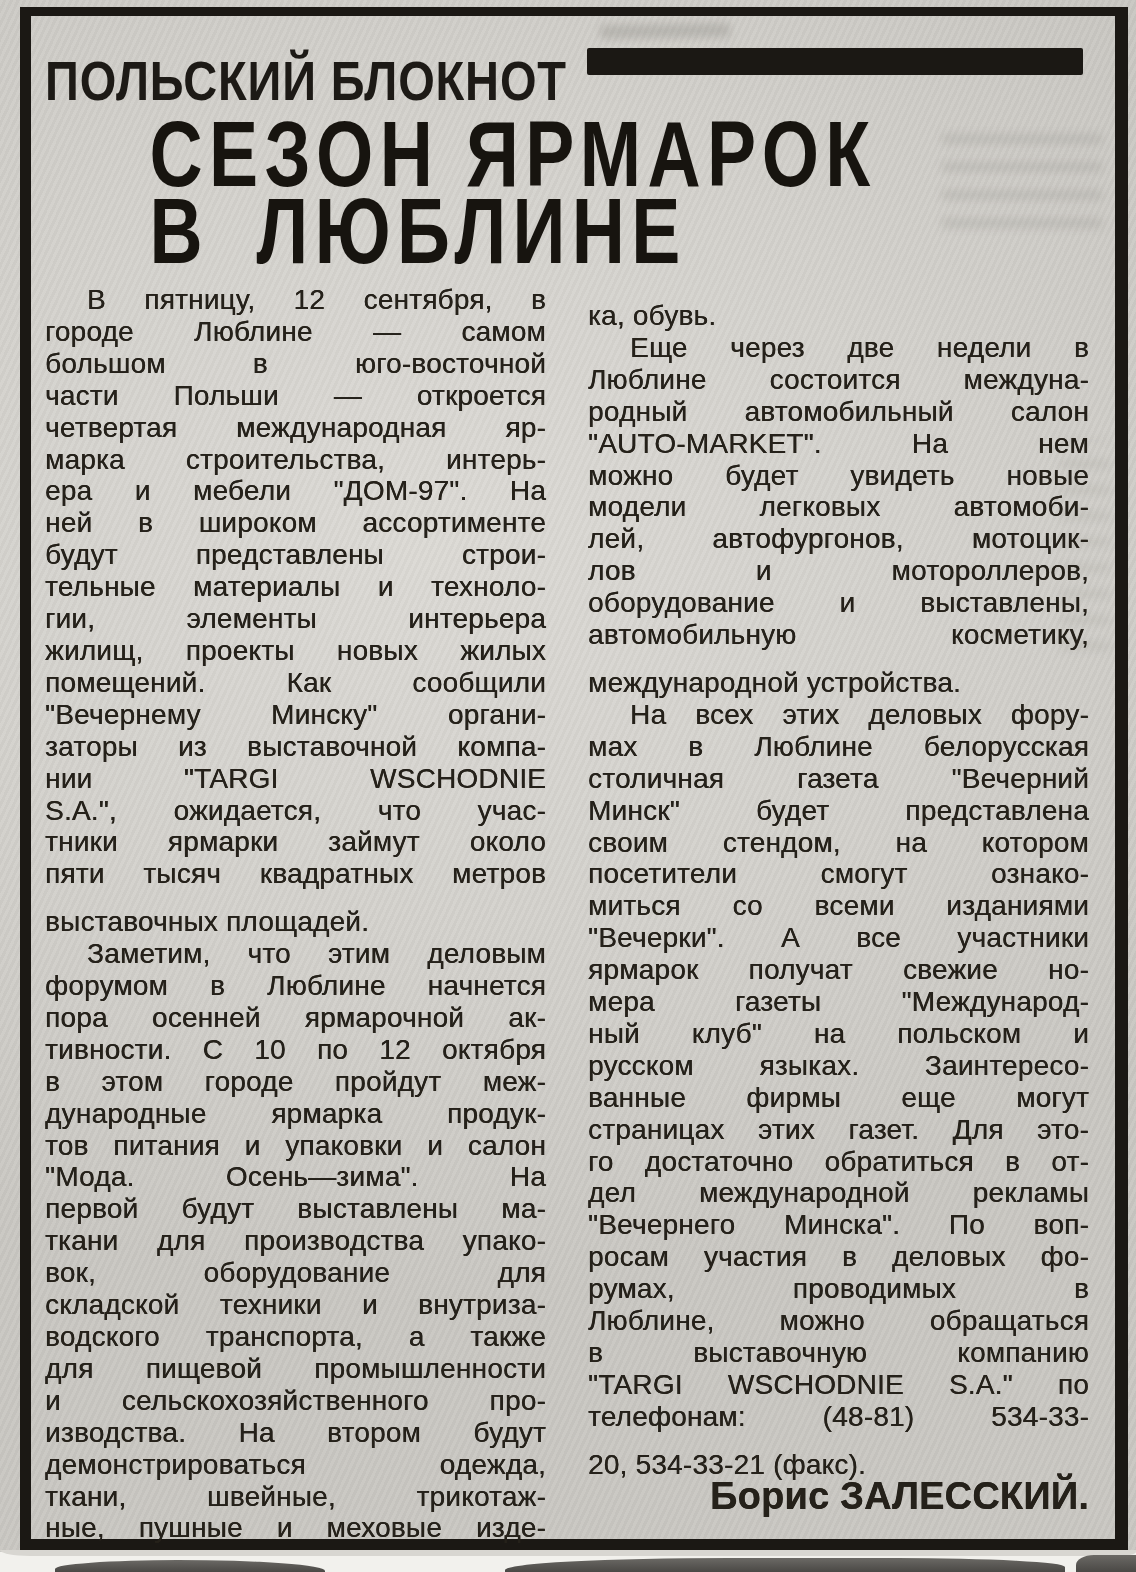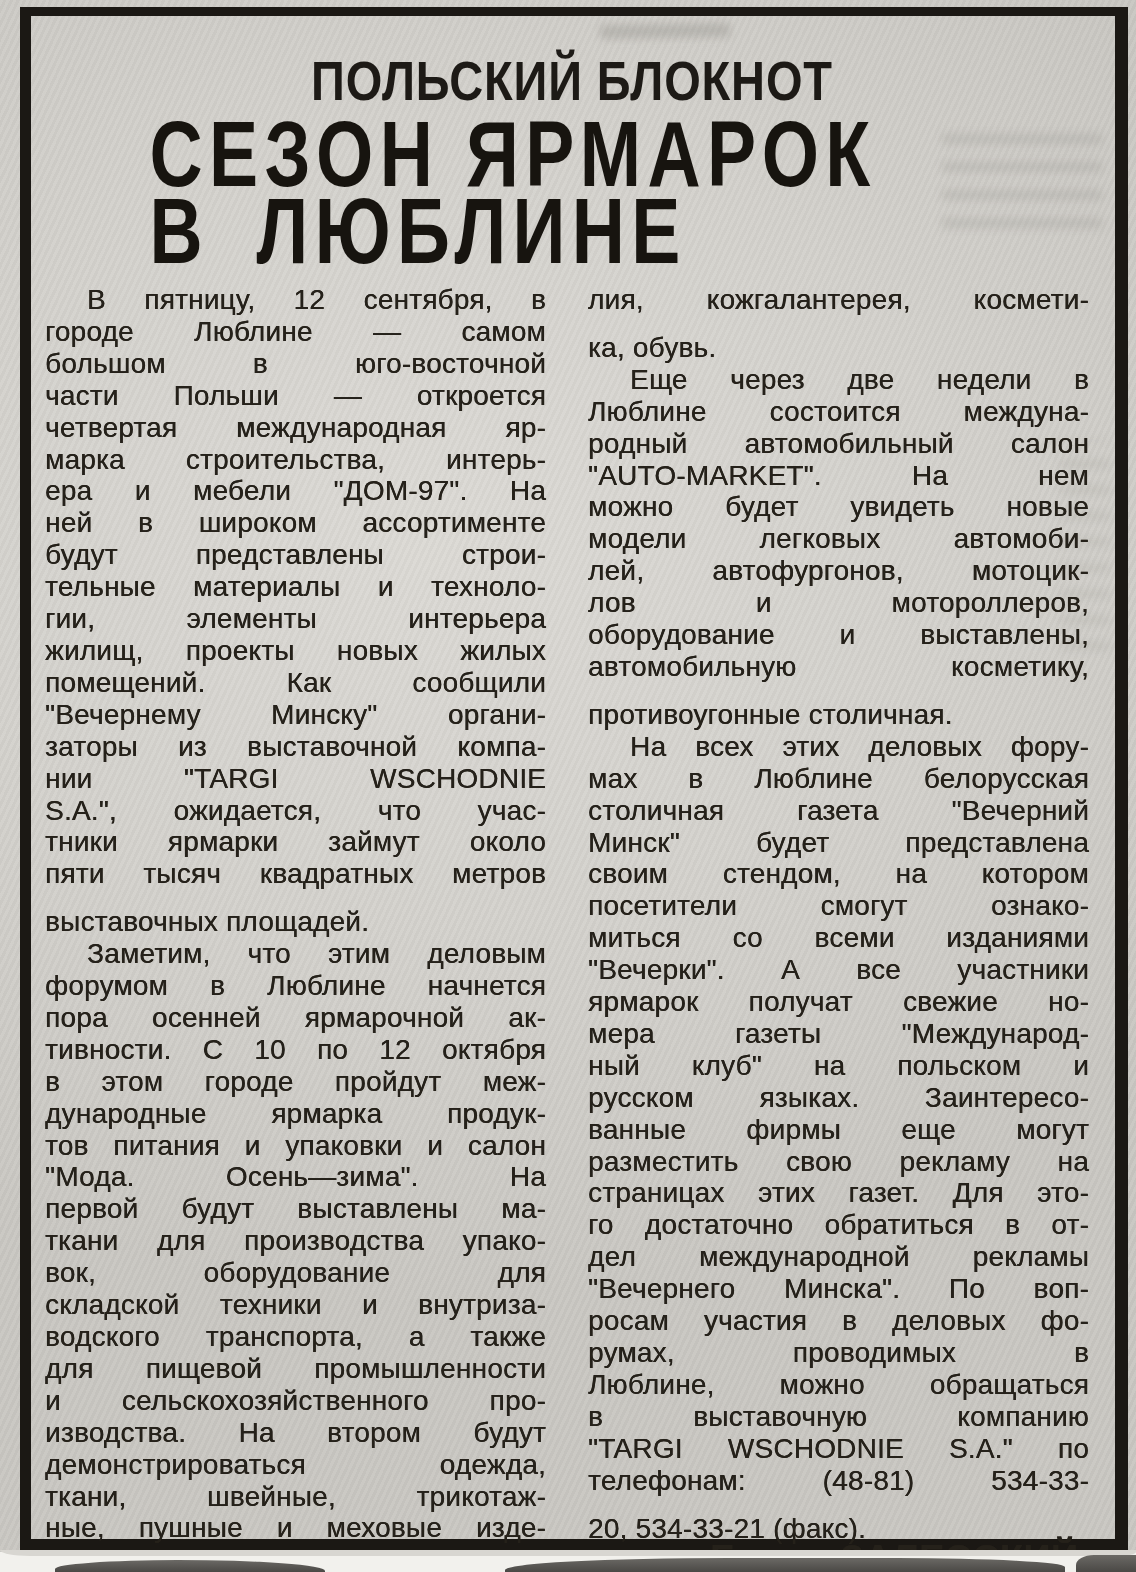--- a/index.html
+++ b/index.html
@@ -22,21 +22,21 @@
              background:repeating-linear-gradient(0deg, rgba(150,148,142,.20) 0 8px, transparent 8px 26px); }
 
   
   .frame {
     position:absolute; left:20px; top:7px; width:1108px; height:1545px;
     box-sizing:border-box; border-style:solid; border-color:#1b1814;
     border-width:9px 13px 13px 11px;
   }
   .inner { position:relative; width:100%; height:100%; box-sizing:border-box; padding:32px 26px 0 14px; }
 
-  .masthead { display:flex; align-items:center; height:64px;flex-direction:column; }
+  .masthead { display:flex; height:64px; }
   .rubric-box { width:512px; flex:0 0 auto; }
   .rubric-text {
     display:inline-block; white-space:nowrap; font-size:56px; font-weight:700;
     letter-spacing:1px; transform:scaleX(0.84); transform-origin:left center; color:#1d1a16;
   }
   .rubric-bar { flex:1 1 auto; height:27px; margin-left:30px; margin-right:6px; background:#1b1814; border-radius:2px; }
 
   .headline { margin-top:4px; color:#17140f; }
   .headline .hl {
     display:block; font-size:92px; font-weight:700; line-height:77px;
@@ -119,47 +119,45 @@
           <div class="bodyline">складской техники и внутриза-</div>
           <div class="bodyline">водского транспорта, а также</div>
           <div class="bodyline">для пищевой промышленности</div>
           <div class="bodyline">и сельскохозяйственного про-</div>
           <div class="bodyline">изводства. На втором будут</div>
           <div class="bodyline">демонстрироваться одежда,</div>
           <div class="bodyline">ткани, швейные, трикотаж-</div>
           <div class="bodyline">ные, пушные и меховые изде-</div>
         </div>
       <div class="col">
-          <div class="bodyline">лия, кожгалантерея, космети-</div>
           <div class="bodyline pend">ка, обувь.</div>
           <div class="bodyline pstart">Еще через две недели в</div>
           <div class="bodyline">Люблине состоится междуна-</div>
           <div class="bodyline">родный автомобильный салон</div>
           <div class="bodyline">"AUTO-MARKET". На нем</div>
           <div class="bodyline">можно будет увидеть новые</div>
           <div class="bodyline">модели легковых автомоби-</div>
           <div class="bodyline">лей, автофургонов, мотоцик-</div>
           <div class="bodyline">лов и мотороллеров,</div>
           <div class="bodyline">оборудование и выставлены,</div>
           <div class="bodyline">автомобильную косметику,</div>
-          <div class="bodyline pend">противоугонные столичная.</div>
+          <div class="bodyline pend">международной устройства.</div>
           <div class="bodyline pstart">На всех этих деловых фору-</div>
           <div class="bodyline">мах в Люблине белорусская</div>
           <div class="bodyline">столичная газета "Вечерний</div>
           <div class="bodyline">Минск" будет представлена</div>
           <div class="bodyline">своим стендом, на котором</div>
           <div class="bodyline">посетители смогут ознако-</div>
           <div class="bodyline">миться со всеми изданиями</div>
           <div class="bodyline">"Вечерки". А все участники</div>
           <div class="bodyline">ярмарок получат свежие но-</div>
           <div class="bodyline">мера газеты "Международ-</div>
           <div class="bodyline">ный клуб" на польском и</div>
           <div class="bodyline">русском языках. Заинтересо-</div>
           <div class="bodyline">ванные фирмы еще могут</div>
-          <div class="bodyline">разместить свою рекламу на</div>
           <div class="bodyline">страницах этих газет. Для это-</div>
           <div class="bodyline">го достаточно обратиться в от-</div>
           <div class="bodyline">дел международной рекламы</div>
           <div class="bodyline">"Вечернего Минска". По воп-</div>
           <div class="bodyline">росам участия в деловых фо-</div>
           <div class="bodyline">румах, проводимых в</div>
           <div class="bodyline">Люблине, можно обращаться</div>
           <div class="bodyline">в выставочную компанию</div>
           <div class="bodyline">"TARGI WSCHODNIE S.A." по</div>
           <div class="bodyline">телефонам: (48-81) 534-33-</div>

